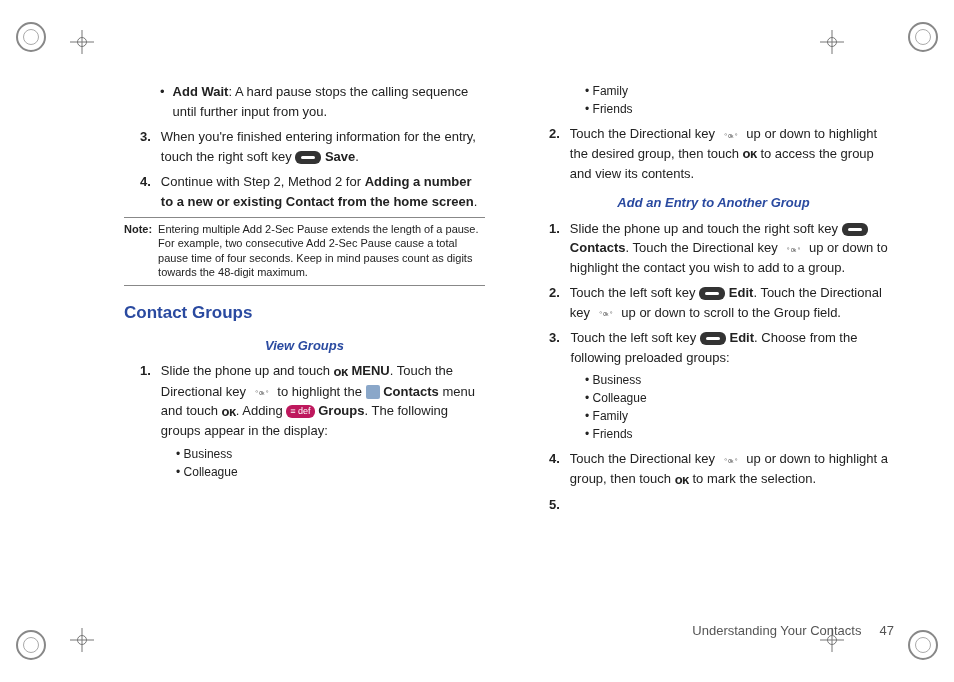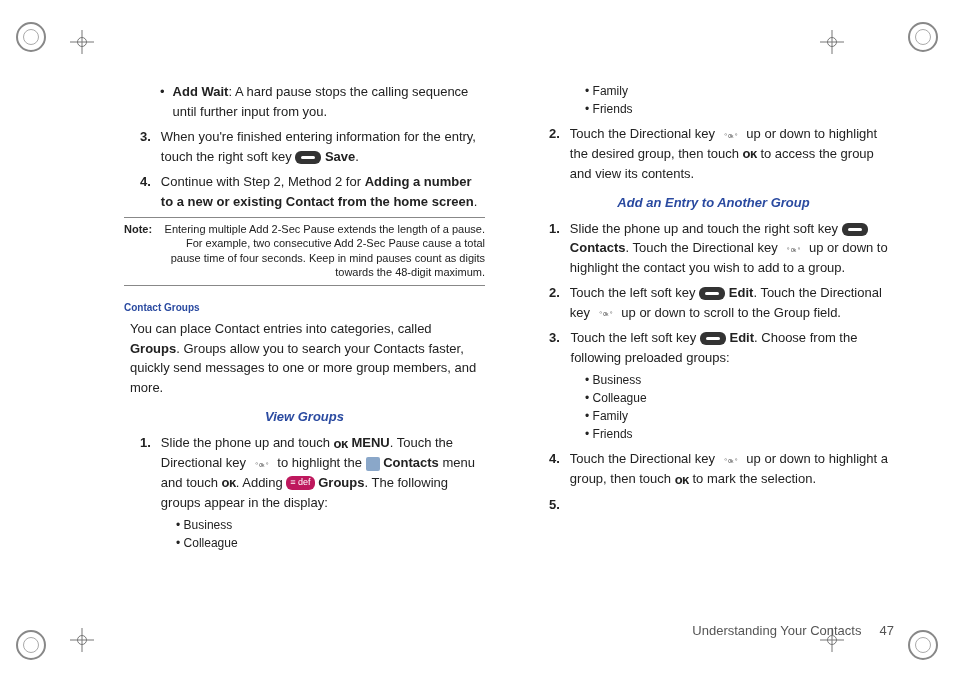--- a/index.html
+++ b/index.html
@@ -162,29 +162,28 @@
     border: none;
     border-top: 1px solid #888;
     margin: 6px 0 4px 0;
   }
   .note-block {
     font-size: 11px;
     line-height: 1.3;
     display: flex;
     gap: 6px;
     margin: 0 0 4px 0;
-    text-align: right;
   }
   .note-label {
     font-weight: bold;
   }
   .sect-head {
     color: #2a4aa0;
     font-weight: bold;
-    font-size: 10px;
+    font-size: 17px;
     margin: 14px 0 4px 0;
   }
   .sub-head {
     color: #2a4aa0;
     font-style: italic;
     font-weight: bold;
     font-size: 13px;
     margin: 10px 0 4px 0;
     text-align: center;
   }
@@ -250,23 +249,20 @@
     </div>
 
     <hr class="noteline">
     <div class="note-block">
       <span class="note-label">Note:</span>
       <span>Entering multiple Add 2-Sec Pause extends the length of a pause. For example, two consecutive Add 2-Sec Pause cause a total pause time of four seconds. Keep in mind pauses count as digits towards the 48-digit maximum.</span>
     </div>
     <hr class="noteline">
 
     <div class="sect-head">Contact Groups</div>
-    <div style="margin-left:6px;">
-      <span>You can place Contact entries into categories, called </span><b>Groups</b><span>. Groups allow you to search your Contacts faster, quickly send messages to one or more group members, and more.</span>
-    </div>
 
     <div class="sub-head">View Groups</div>
 
     <div class="num-row">
       <span class="n">1.</span>
       <span>
         <span>Slide the phone up and touch </span>
         <span class="menuicon okicon"></span>
         <b>MENU</b><span>. Touch the Directional key </span>
         <span class="dirkey"></span>

